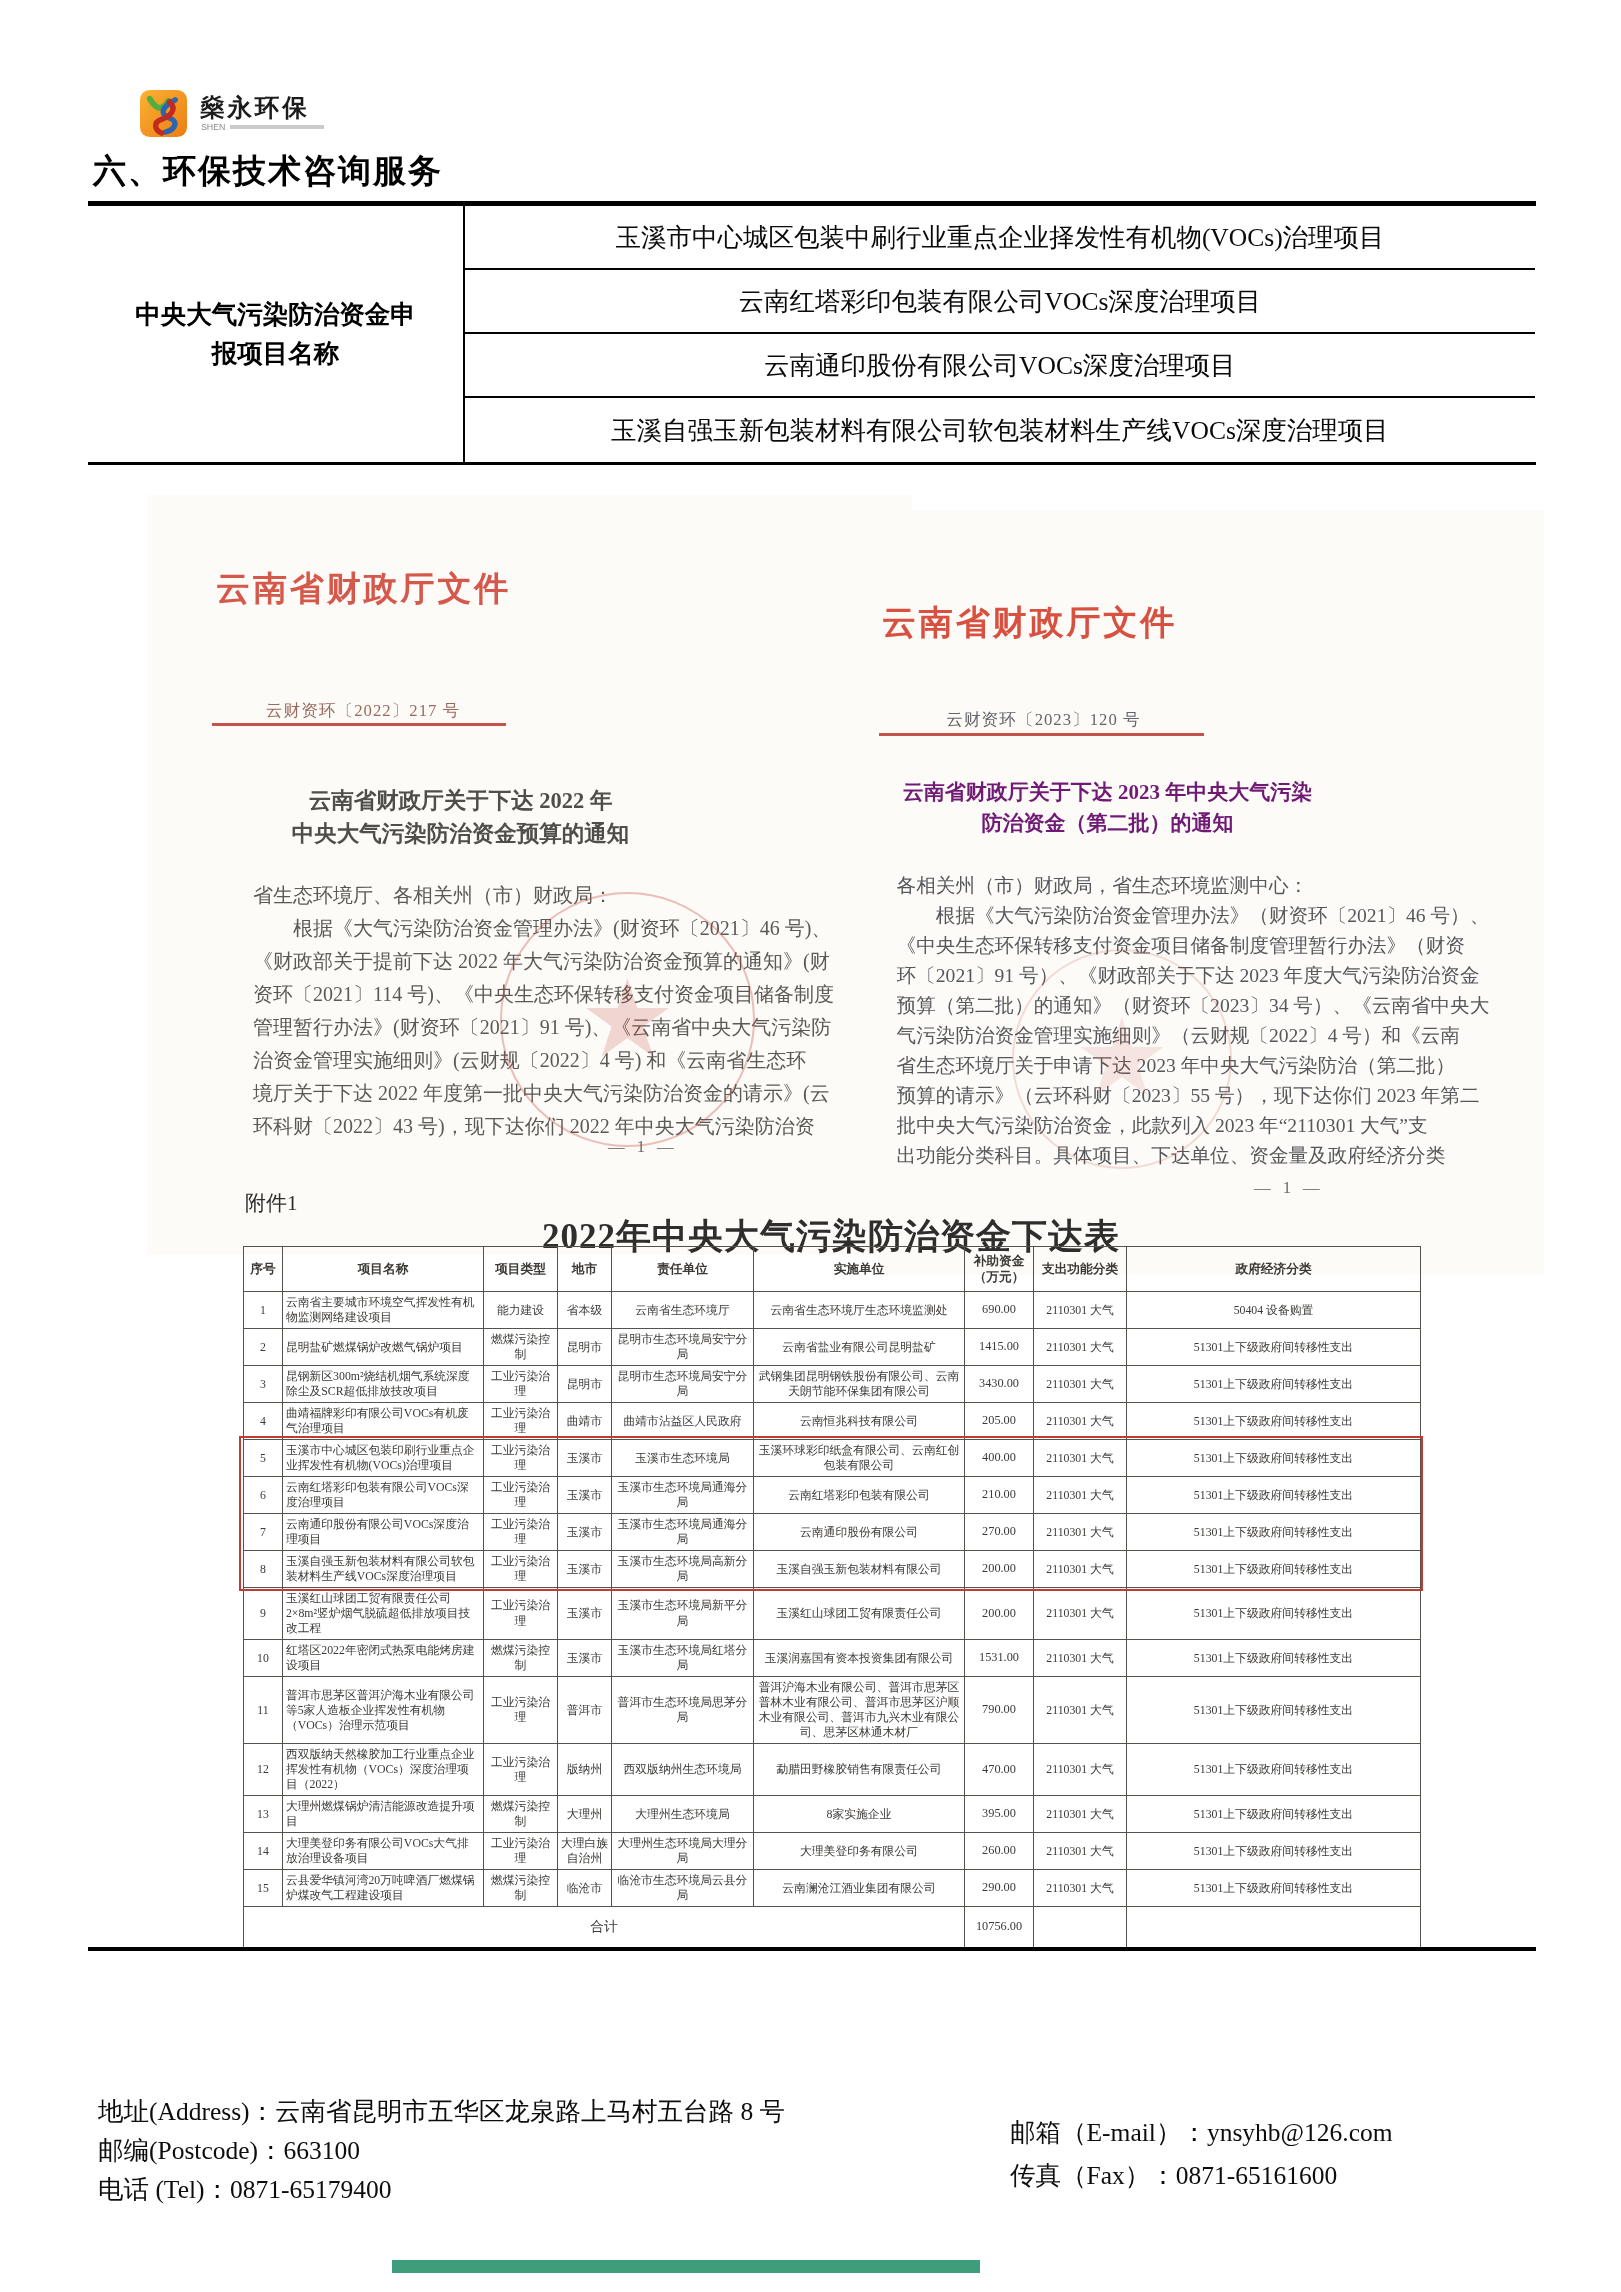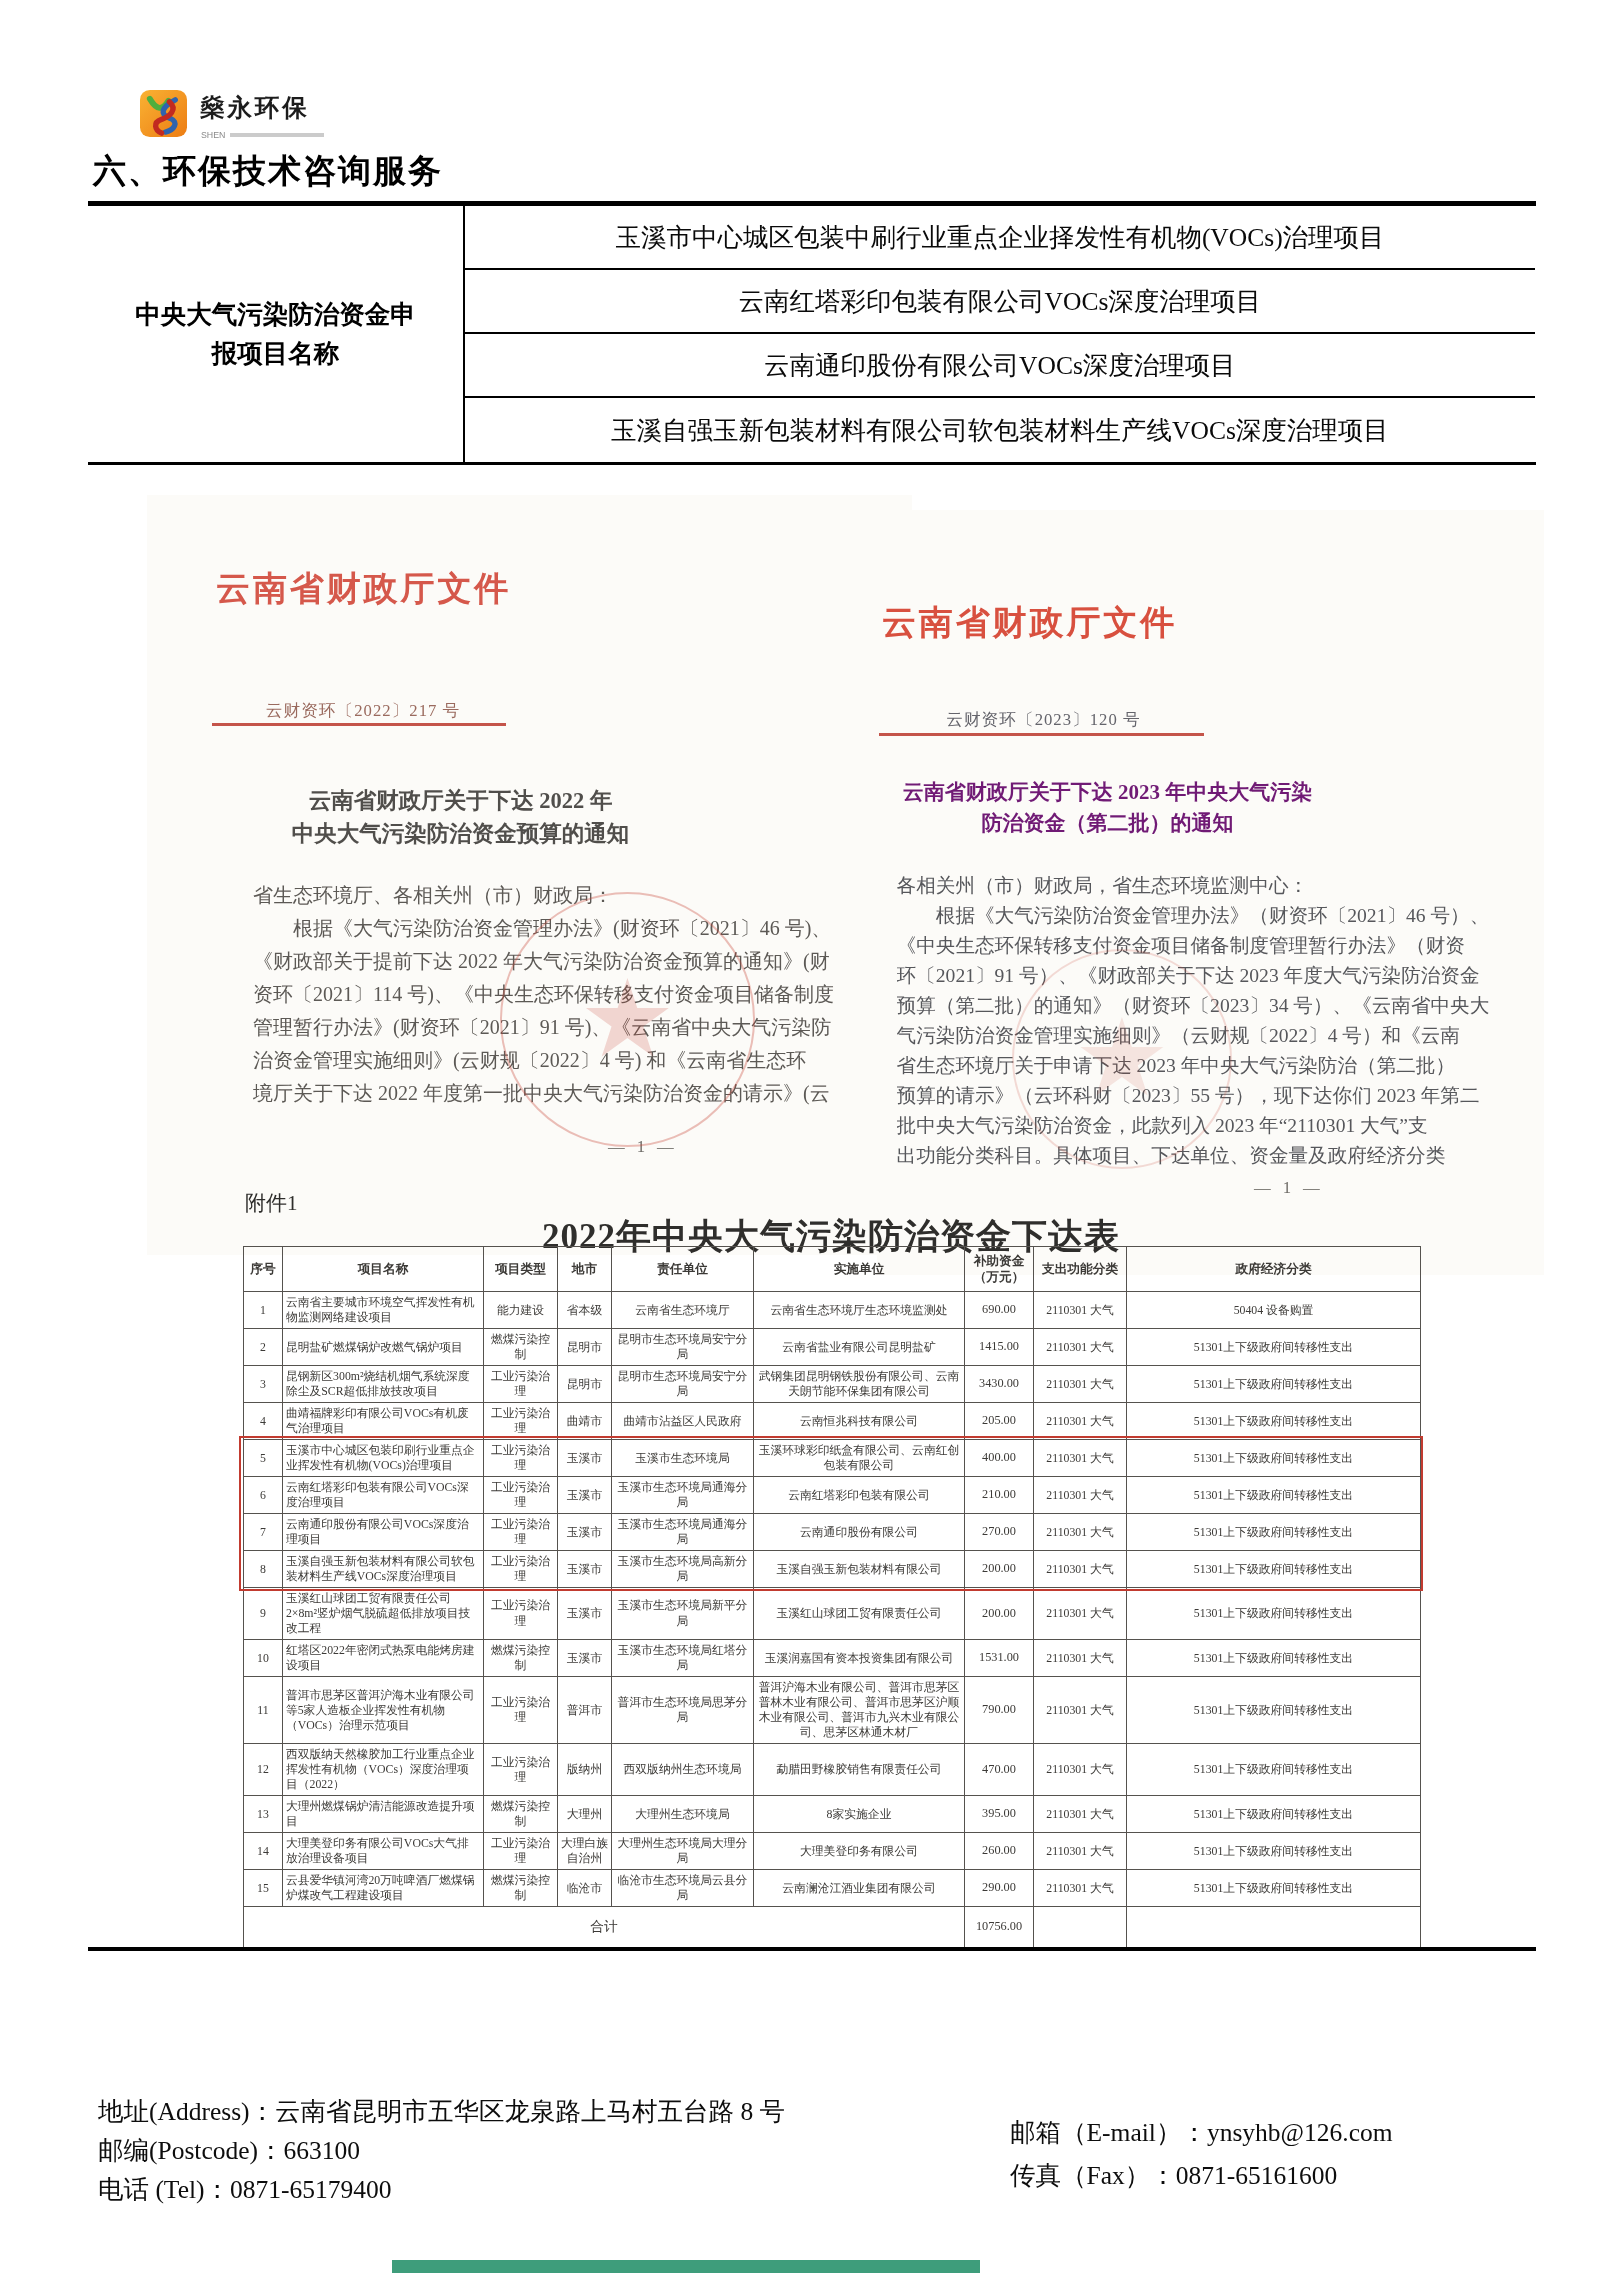--- a/index.html
+++ b/index.html
@@ -71,21 +71,21 @@
             <stop offset="1" stop-color="#ed7d14"></stop>
         </linearGradient>
       </defs>
       <rect x="0" y="0" width="48" height="48" rx="10" fill="url(#lg)"></rect>
       <path d="M10 9 C 17 21, 23 21, 29 11" stroke="#4fae3d" stroke-width="6" fill="none" stroke-linecap="round"></path>
       <path d="M36 10 C 21 18, 20 25, 31 29 C 40 33, 35 41, 26 43" stroke="#2f63ae" stroke-width="5.5" fill="none" stroke-linecap="round"></path>
       <path d="M30 12 C 39 20, 30 27, 22 30 C 13 33, 15 41, 22 44" stroke="#c22a20" stroke-width="5.5" fill="none" stroke-linecap="round"></path>
     </svg>
   </div>
   <div class="abs logo-title" style="left:200px; top:91px;">燊永环保</div>
-  <div class="abs logo-sub" style="left:201px; top:122px;margin-top:8px;">
+  <div class="abs logo-sub" style="left:201px; top:122px;">
     <span>SHEN</span>
     <span class="logo-sub-bar"></span>
   </div>
 
   <div class="abs heading" style="left:93px; top:149px;">六、环保技术咨询服务</div>
   <div class="abs rule" style="left:88px; top:201px; width:1448px; height:4.9px;"></div>
 
   <div class="abs app-table" style="left:88px; top:206px; width:1448px;">
     <div class="app-left">
       <div class="app-left-text">中央大气污染防治资金申报项目名称</div>
@@ -107,20 +107,21 @@
       <div>中央大气污染防治资金预算的通知</div>
     </div>
     <div class="abs doc-body" style="left:106px; top:384px; width:659px; font-size:20px; line-height:33px; color:#5c5955;">
         <div class="doc-line">省生态环境厅、各相关州（市）财政局：</div>
         <div class="doc-line">　　根据《大气污染防治资金管理办法》(财资环〔2021〕46 号)、</div>
         <div class="doc-line">《财政部关于提前下达 2022 年大气污染防治资金预算的通知》(财</div>
         <div class="doc-line">资环〔2021〕114 号)、《中央生态环保转移支付资金项目储备制度</div>
         <div class="doc-line">管理暂行办法》(财资环〔2021〕91 号)、《云南省中央大气污染防</div>
         <div class="doc-line">治资金管理实施细则》(云财规〔2022〕4 号) 和《云南省生态环</div>
         <div class="doc-line">境厅关于下达 2022 年度第一批中央大气污染防治资金的请示》(云</div>
+        <div class="doc-line">环科财〔2022〕43 号)，现下达你们 2022 年中央大气污染防治资</div>
       </div>
     <div class="abs page-num" style="left:461px; top:642px;">— 1 —</div>
     <div class="abs stamp" style="left:353px; top:397px; width:255px; height:255px; border:2.9px solid rgba(198,64,50,.33);">
       <span style="color:rgba(198,64,50,.20);">★</span>
     </div>
   </div>
 
   <div class="abs doc" style="left:877px; top:510px; width:667px; height:765px;">
     <div class="abs letterhead" style="left:4.9px; top:90px; color:#d8503f;">云南省财政厅文件</div>
     <div class="abs doc-number" style="left:4.9px; top:198px; width:323px; color:#64646b;">云财资环〔2023〕120 号</div>

